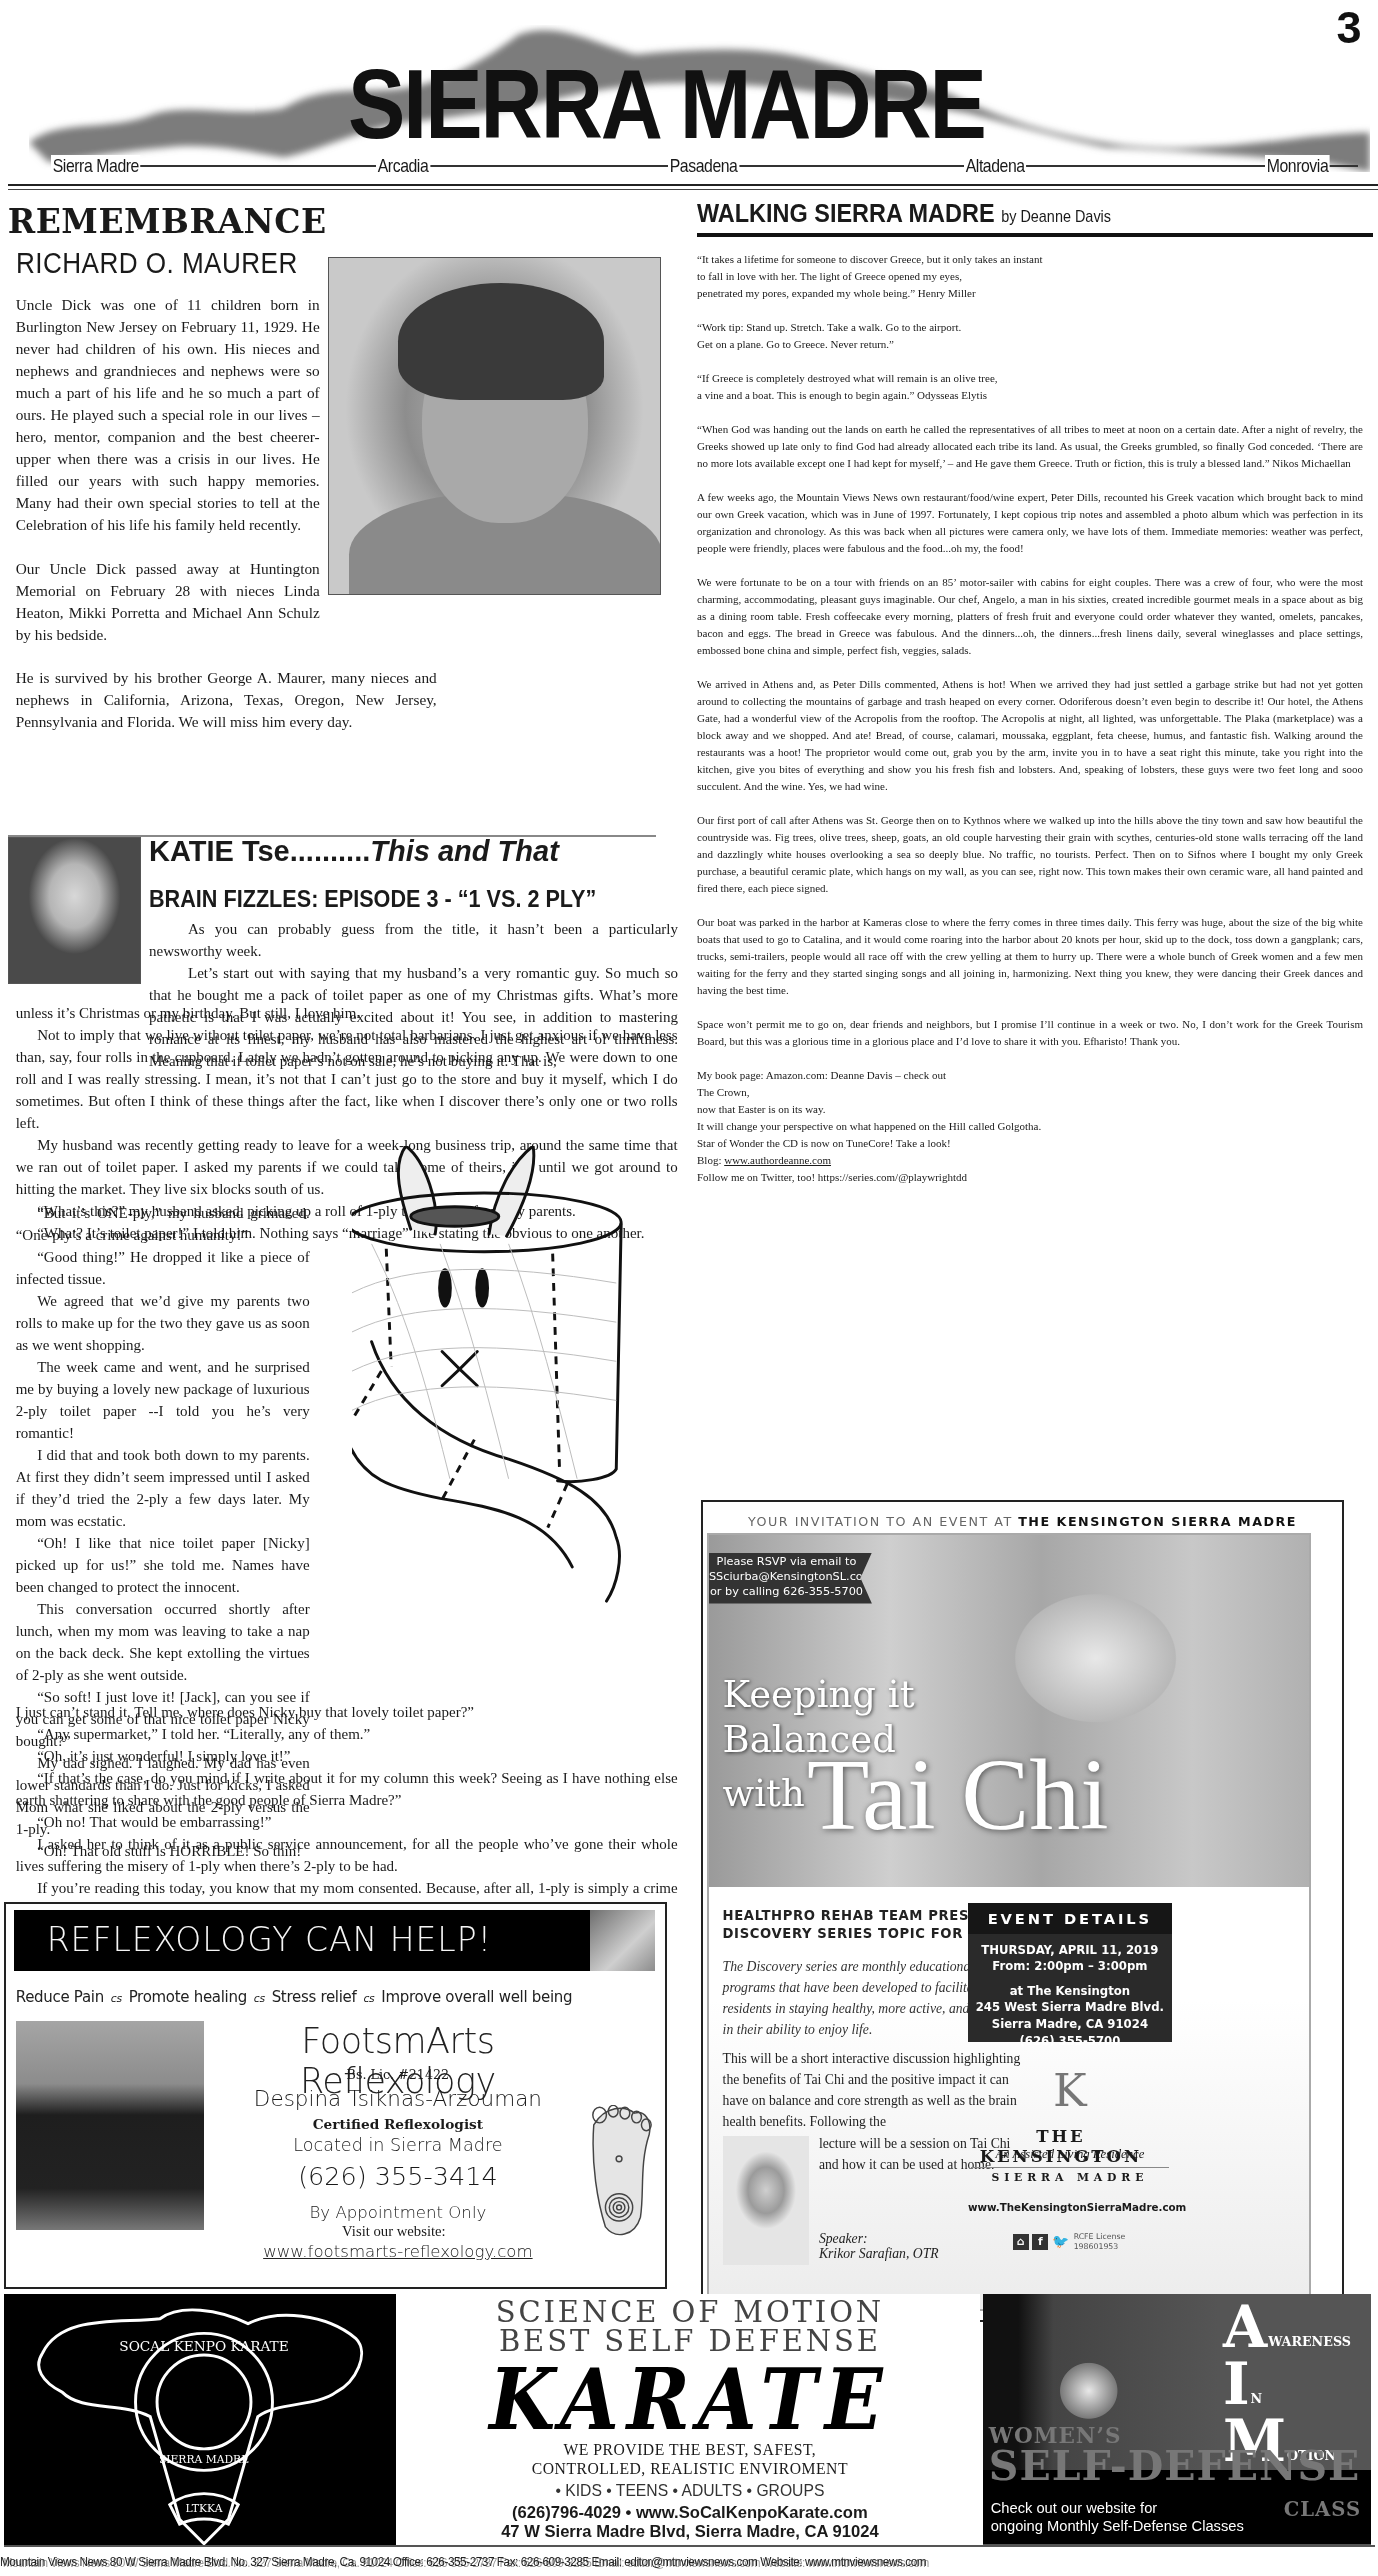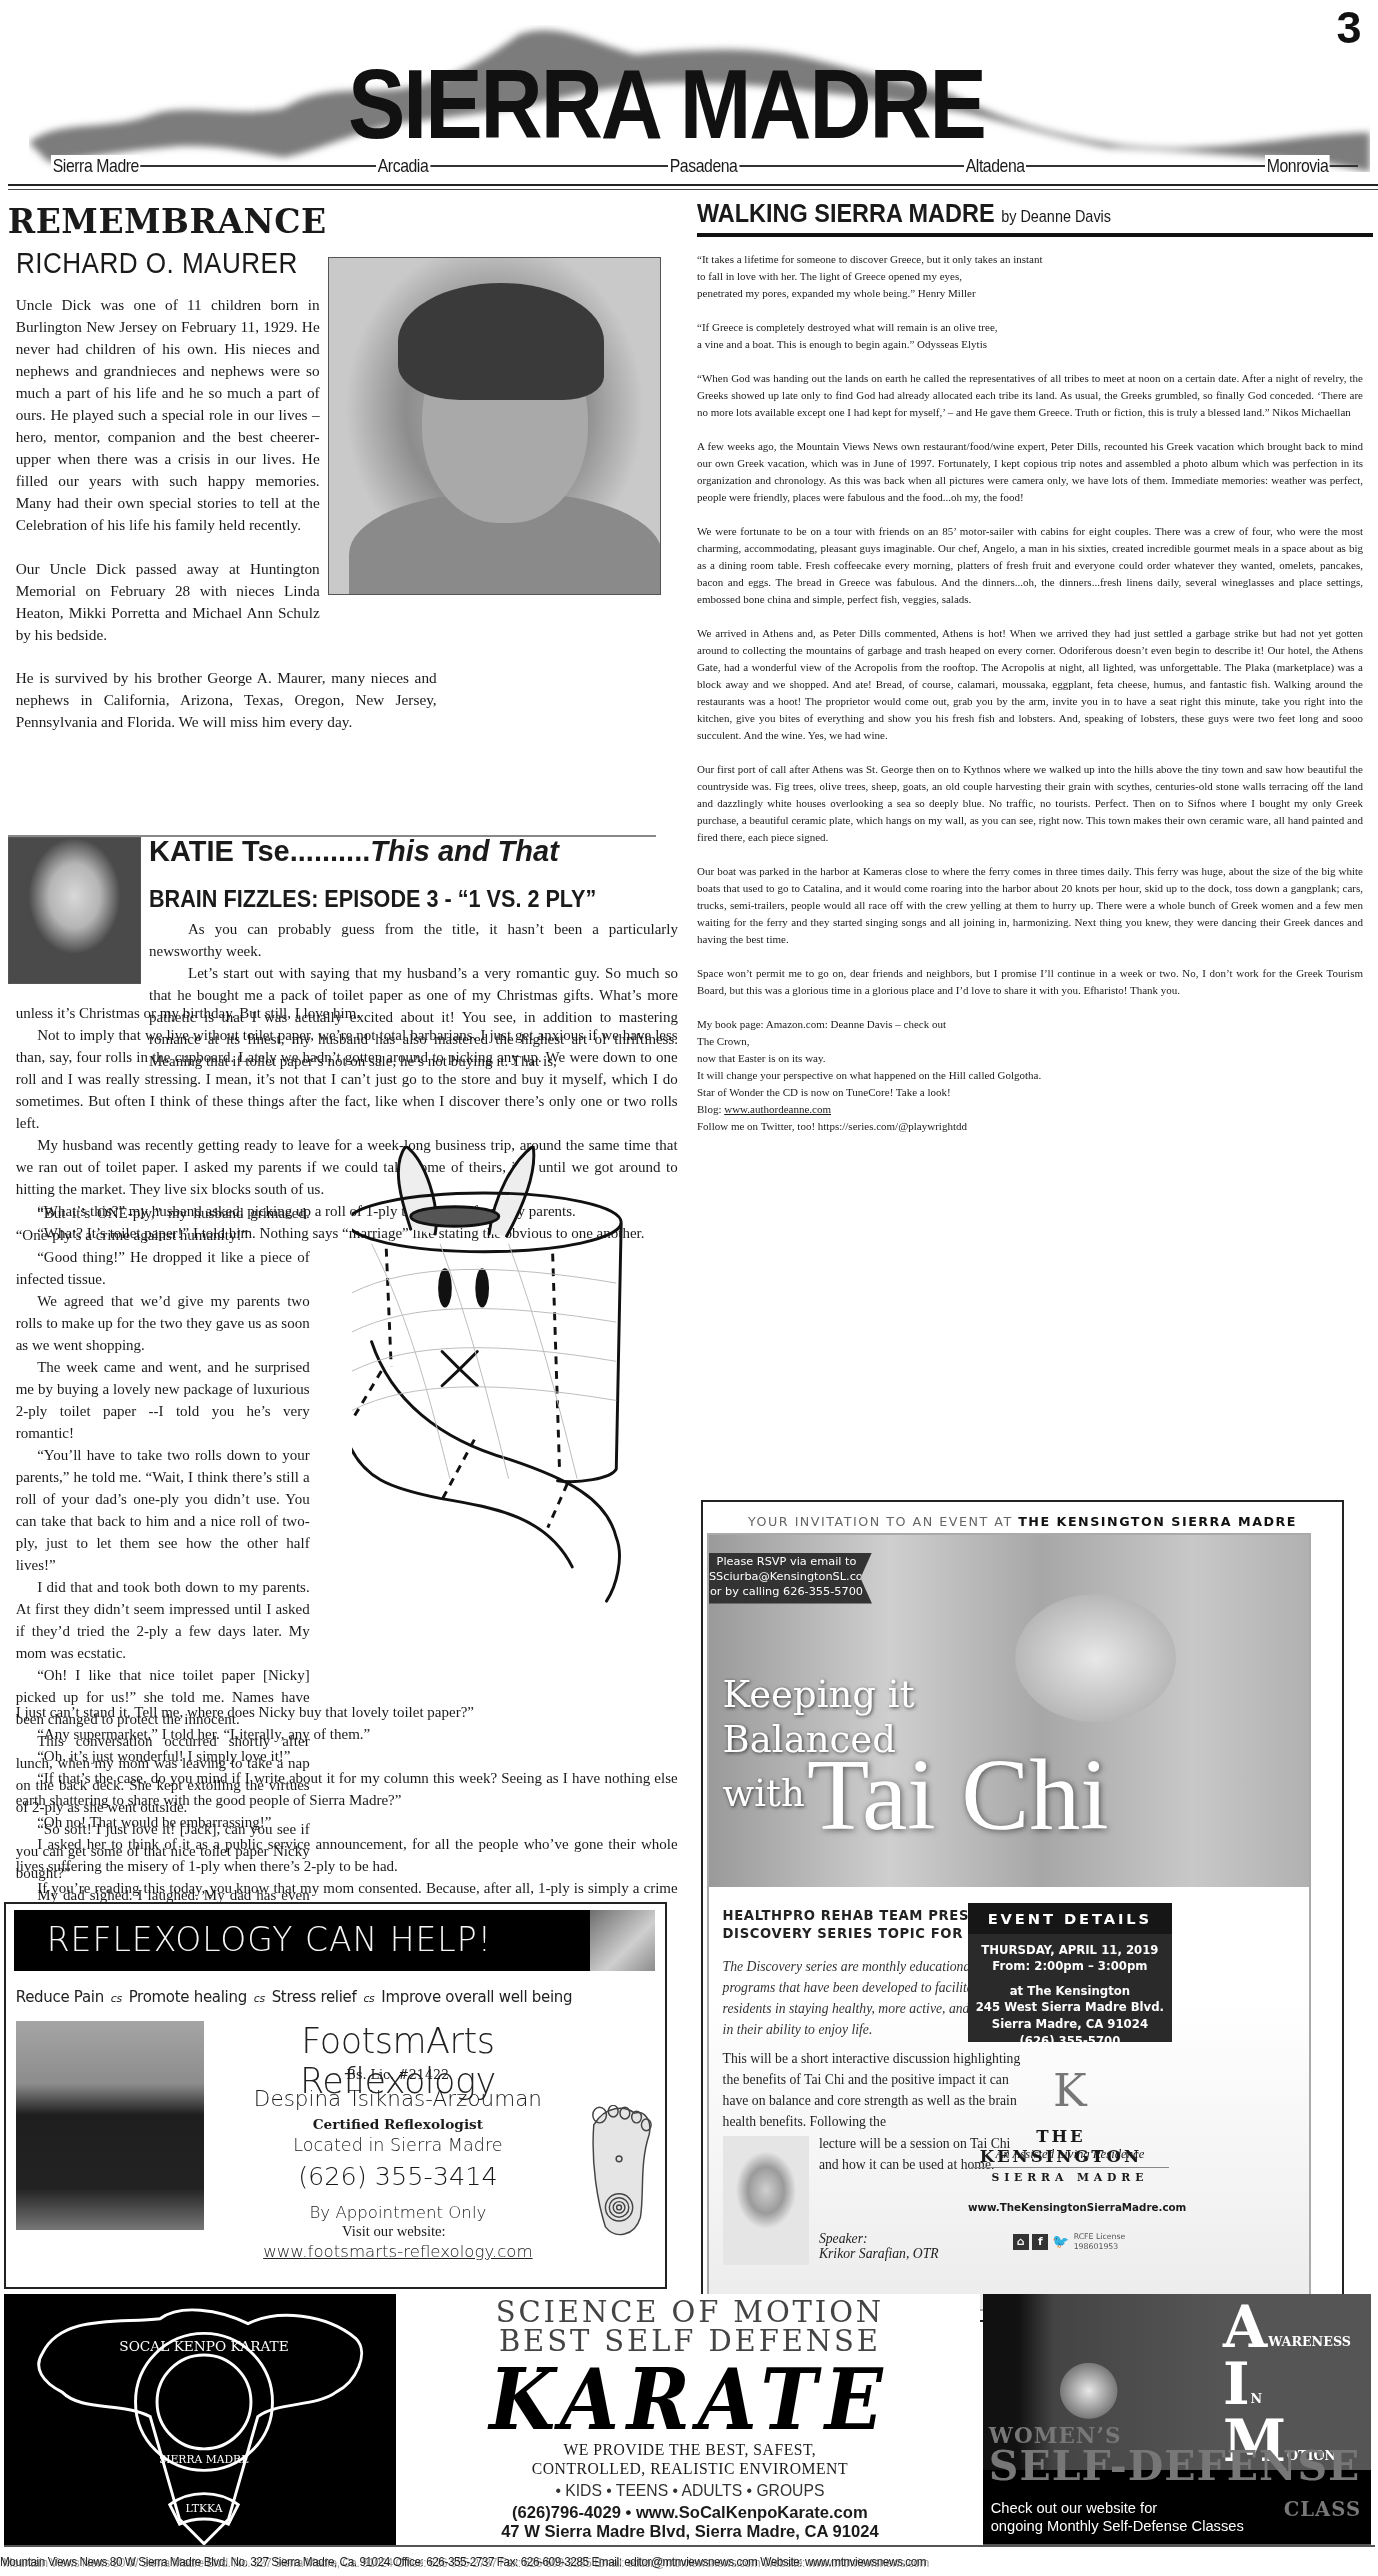--- a/index.html
+++ b/index.html
@@ -184,21 +184,20 @@
   <p>Not to imply that we live without toilet paper, we’re not total barbarians. I just get anxious if we have less than, say, four rolls in the cupboard. Lately we hadn’t gotten around to picking any up. We were down to one roll and I was really stressing. I mean, it’s not that I can’t just go to the store and buy it myself, which I do sometimes. But often I think of these things after the fact, like when I discover there’s only one or two rolls left.</p>
   <p>My husband was recently getting ready to leave for a week-long business trip, around the same time that we ran out of toilet paper. I asked my parents if we could take some of theirs, just until we got around to hitting the market. They live six blocks south of us.</p>
   <p>“What’s this?” my husband asked, picking up a roll of 1-ply toilet paper from my parents.</p>
   <p>“What? It’s toilet paper!” I told him. Nothing says “marriage” like stating the obvious to one another.</p>
 </div>
 <div class="katie-narrow" style="top:1202px">
   <p>“But it’s ONE-ply,” my husband grimaced. “One-ply’s a crime against humanity!”</p>
   <p>“Good thing!” He dropped it like a piece of infected tissue.</p>
   <p>We agreed that we’d give my parents two rolls to make up for the two they gave us as soon as we went shopping.</p>
   <p>The week came and went, and he surprised me by buying a lovely new package of luxurious 2-ply toilet paper --I told you he’s very romantic!</p>
-  <p>“You’ll have to take two rolls down to your parents,” he told me. “Wait, I think there’s still a roll of your dad’s one-ply you didn’t use. You can take that back to him and a nice roll of two-ply, just to let them see how the other half lives!”</p>
   <p>I did that and took both down to my parents. At first they didn’t seem impressed until I asked if they’d tried the 2-ply a few days later. My mom was ecstatic.</p>
   <p>“Oh! I like that nice toilet paper [Nicky] picked up for us!” she told me. Names have been changed to protect the innocent.</p>
   <p>This conversation occurred shortly after lunch, when my mom was leaving to take a nap on the back deck. She kept extolling the virtues of 2-ply as she went outside.</p>
   <p>“So soft! I just love it! [Jack], can you see if you can get some of that nice toilet paper Nicky bought?”</p>
   <p>My dad sighed. I laughed. My dad has even lower standards than I do. Just for kicks, I asked Mom what she liked about the 2-ply versus the 1-ply.</p>
   <p>“Oh! That old stuff is HORRIBLE! So thin!</p>
 </div>
 <div class="katie-wide" style="top:1701px">
   <p style="text-indent:0">I just can’t stand it. Tell me, where does Nicky buy that lovely toilet paper?”</p>
   <p>“Any supermarket,” I told her. “Literally, any of them.”</p>
@@ -281,20 +280,22 @@
 </div>
 
 <div class="walk-title">
   <span>WALKING SIERRA MADRE</span> <span class="byline">by Deanne Davis</span>
 </div>
 <div class="walk-rule"></div>
 <div class="walk-body">
   <p class="ql" style="white-space:pre-line">“It takes a lifetime for someone to discover Greece, but it only takes an instant
 to fall in love with her. The light of Greece opened my eyes,
 penetrated my pores, expanded my whole being.” Henry Miller</p>
+  <p class="ql" style="white-space:pre-line">“Work tip: Stand up. Stretch. Take a walk. Go to the airport.
+Get on a plane. Go to Greece. Never return.”</p>
   <p class="ql" style="white-space:pre-line">“If Greece is completely destroyed what will remain is an olive tree,
 a vine and a boat. This is enough to begin again.” Odysseas Elytis</p>
   <p>“When God was handing out the lands on earth he called the representatives of all tribes to meet at noon on a certain date. After a night of revelry, the Greeks showed up late only to find God had already allocated each tribe its land. As usual, the Greeks grumbled, so finally God conceded. ‘There are no more lots available except one I had kept for myself,’ – and He gave them Greece. Truth or fiction, this is truly a blessed land.” Nikos Michaellan</p>
   <p>A few weeks ago, the Mountain Views News own restaurant/food/wine expert, Peter Dills, recounted his Greek vacation which brought back to mind our own Greek vacation, which was in June of 1997. Fortunately, I kept copious trip notes and assembled a photo album which was perfection in its organization and chronology. As this was back when all pictures were camera only, we have lots of them. Immediate memories: weather was perfect, people were friendly, places were fabulous and the food...oh my, the food!</p>
   <p>We were fortunate to be on a tour with friends on an 85’ motor-sailer with cabins for eight couples. There was a crew of four, who were the most charming, accommodating, pleasant guys imaginable. Our chef, Angelo, a man in his sixties, created incredible gourmet meals in a space about as big as a dining room table. Fresh coffeecake every morning, platters of fresh fruit and everyone could order whatever they wanted, omelets, pancakes, bacon and eggs. The bread in Greece was fabulous. And the dinners...oh, the dinners...fresh linens daily, several wineglasses and place settings, embossed bone china and simple, perfect fish, veggies, salads.</p>
   <p>We arrived in Athens and, as Peter Dills commented, Athens is hot! When we arrived they had just settled a garbage strike but had not yet gotten around to collecting the mountains of garbage and trash heaped on every corner. Odoriferous doesn’t even begin to describe it! Our hotel, the Athens Gate, had a wonderful view of the Acropolis from the rooftop. The Acropolis at night, all lighted, was unforgettable. The Plaka (marketplace) was a block away and we shopped. And ate! Bread, of course, calamari, moussaka, eggplant, feta cheese, humus, and fantastic fish. Walking around the restaurants was a hoot! The proprietor would come out, grab you by the arm, invite you in to have a seat right this minute, take you right into the kitchen, give you bites of everything and show you his fresh fish and lobsters. And, speaking of lobsters, these guys were two feet long and sooo succulent. And the wine. Yes, we had wine.</p>
   <p>Our first port of call after Athens was St. George then on to Kythnos where we walked up into the hills above the tiny town and saw how beautiful the countryside was. Fig trees, olive trees, sheep, goats, an old couple harvesting their grain with scythes, centuries-old stone walls terracing off the land and dazzlingly white houses overlooking a sea so deeply blue. No traffic, no tourists. Perfect. Then on to Sifnos where I bought my only Greek purchase, a beautiful ceramic plate, which hangs on my wall, as you can see, right now. This town makes their own ceramic ware, all hand painted and fired there, each piece signed.</p>
   <p>Our boat was parked in the harbor at Kameras close to where the ferry comes in three times daily. This ferry was huge, about the size of the big white boats that used to go to Catalina, and it would come roaring into the harbor about 20 knots per hour, skid up to the dock, toss down a gangplank; cars, trucks, semi-trailers, people would all race off with the crew yelling at them to hurry up. There were a whole bunch of Greek women and a few men waiting for the ferry and they started singing songs and all joining in, harmonizing. Next thing you knew, they were dancing their Greek dances and having the best time.</p>
   <p>Space won’t permit me to go on, dear friends and neighbors, but I promise I’ll continue in a week or two. No, I don’t work for the Greek Tourism Board, but this was a glorious time in a glorious place and I’d love to share it with you. Efharisto! Thank you.</p>
   <div class="walk-links">

